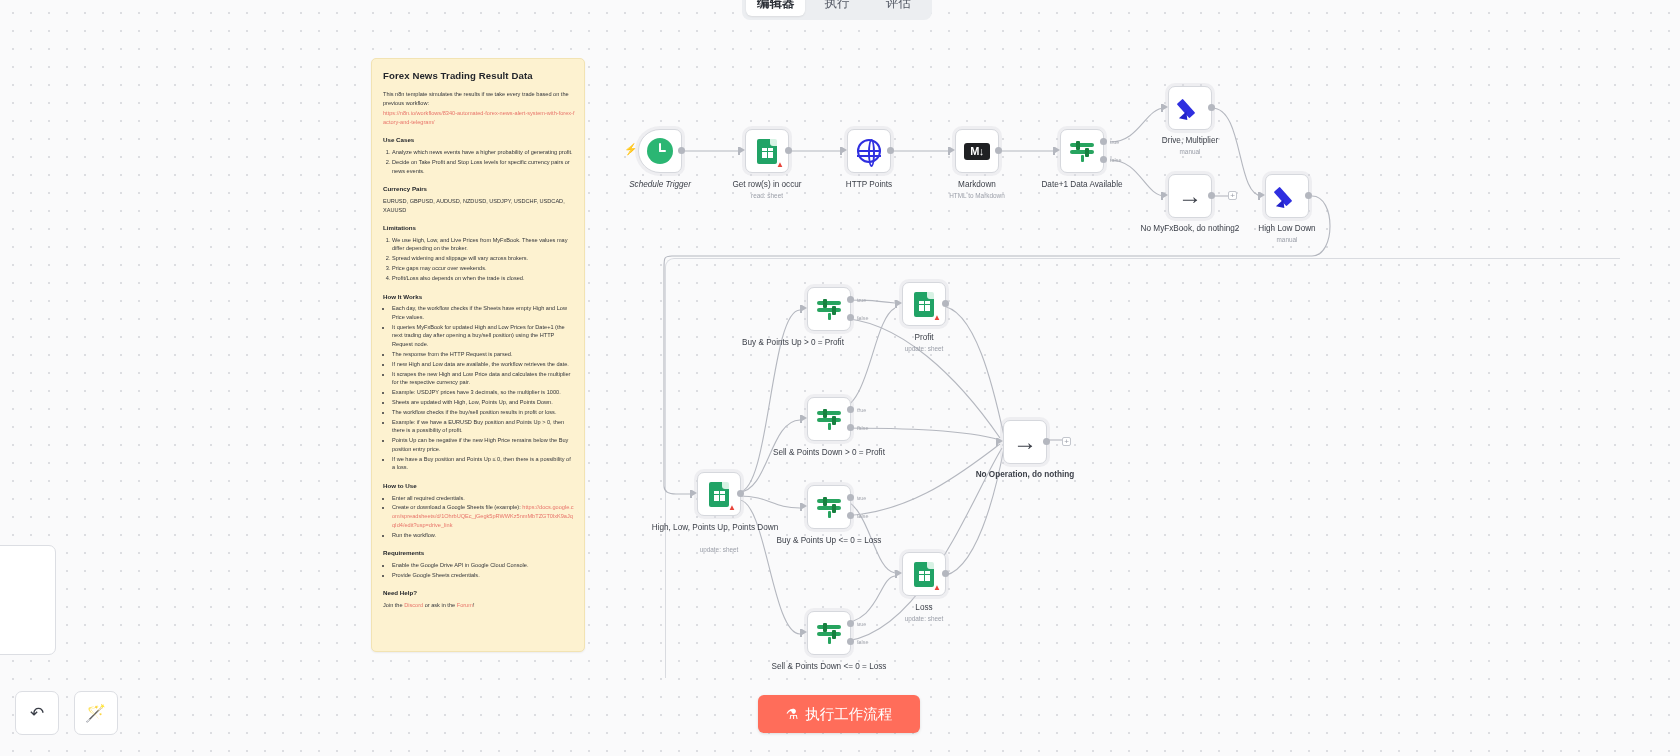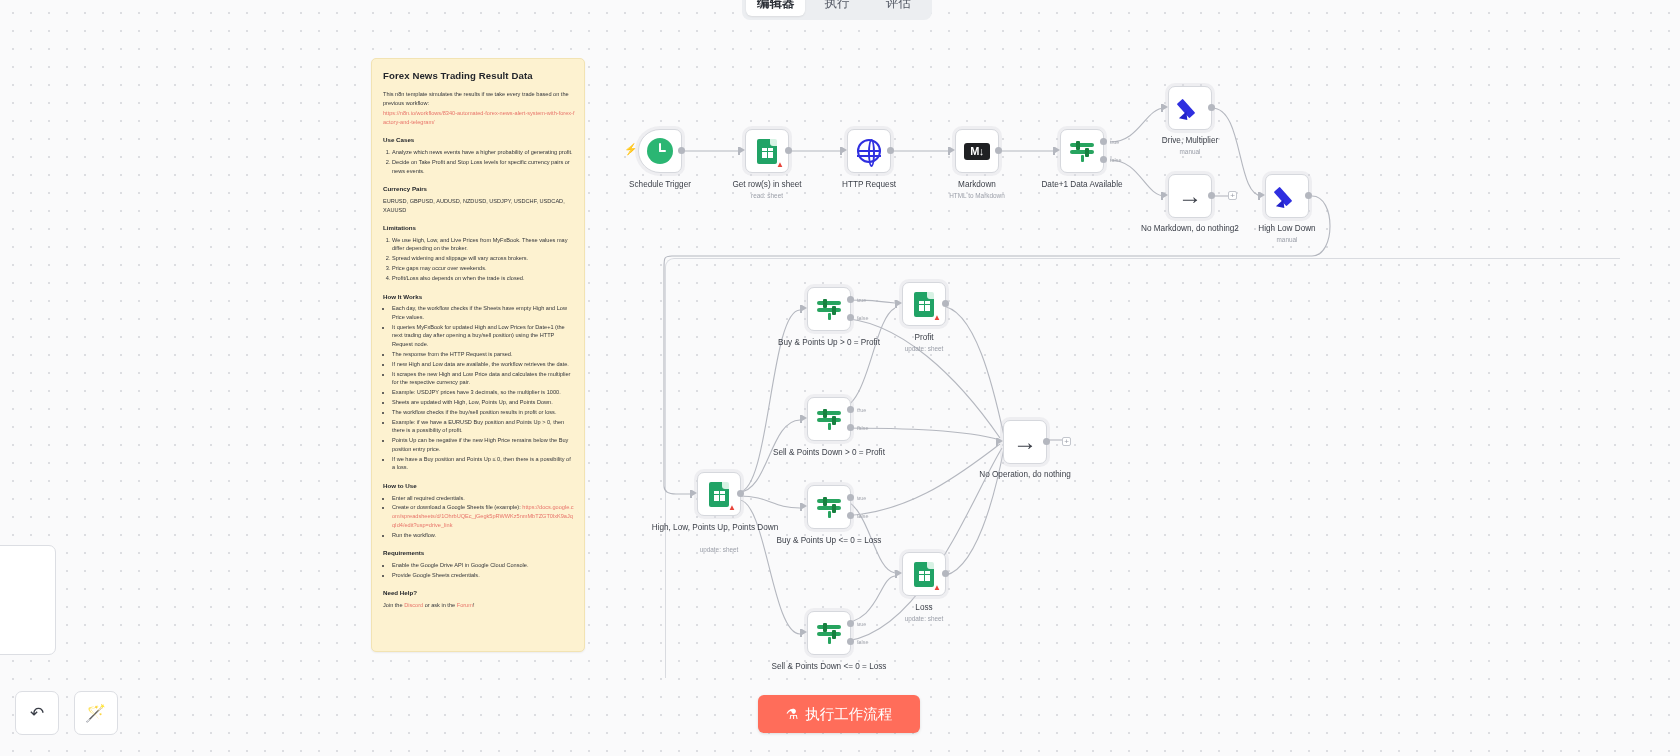--- a/index.html
+++ b/index.html
@@ -332,43 +332,43 @@
 
   <path d="M 1047,440 L 1062,440"></path>
 </svg>
 
 <div class="bolt" style="left:624px; top:143px;">⚡</div>
 
 <div class="node round-l" style="left:638px; top:129px;">
   <div class="ic-clock"></div>
 </div>
 <div class="port" style="left:678px; top:147px;"></div>
-<div class="nodelabel" style="left:595px; top:180px;">Schedule Trigger</div>
+<div class="nodelabel" style="left:595px; top:180px;font-style:italic;">Schedule Trigger</div>
 
 <div class="inbar" style="left:738px; top:147px;"></div>
 <div class="arrowin" style="left:740px; top:147px;"></div>
 <div class="node" style="left:745px; top:129px;">
   <div class="ic-sheet">
       <div class="body"></div>
       <div class="fold"></div>
       <div class="tbl"></div>
     </div>
   <div class="warn">▲</div>
 </div>
 <div class="port" style="left:785px; top:147px;"></div>
-<div class="nodelabel" style="left:702px; top:180px;">Get row(s) in sheet</div>
+<div class="nodelabel" style="left:702px; top:180px;">Get row(s) in occur</div>
 <div class="nodesub" style="left:702px; top:192px;">read: sheet</div>
 
 <div class="inbar" style="left:840px; top:147px;"></div>
 <div class="arrowin" style="left:842px; top:147px;"></div>
 <div class="node" style="left:847px; top:129px;">
   <div class="ic-globe"></div>
 </div>
 <div class="port" style="left:887px; top:147px;"></div>
-<div class="nodelabel" style="left:804px; top:180px;">HTTP Request</div>
+<div class="nodelabel" style="left:804px; top:180px;">HTTP Points</div>
 
 <div class="inbar" style="left:948px; top:147px;"></div>
 <div class="arrowin" style="left:950px; top:147px;"></div>
 <div class="node" style="left:955px; top:129px;">
   <div class="ic-md">M↓</div>
 </div>
 <div class="port" style="left:995px; top:147px;"></div>
 <div class="nodelabel" style="left:912px; top:180px;">Markdown</div>
 <div class="nodesub" style="left:912px; top:192px;">HTML to Markdown</div>
 
@@ -401,21 +401,21 @@
 <div class="nodelabel" style="left:1125px; top:136px;">Drive, Multiplier</div>
 <div class="nodesub" style="left:1125px; top:148px;">manual</div>
 
 <div class="inbar" style="left:1161px; top:192px;"></div>
 <div class="arrowin" style="left:1163px; top:192px;"></div>
 <div class="node" style="left:1168px; top:174px;">
   <div class="ic-arrow">→</div>
 </div>
 <div class="port" style="left:1208px; top:192px;"></div>
 <div class="plusbox" style="left:1228px; top:191px;">+</div>
-<div class="nodelabel" style="left:1125px; top:224px;">No Markdown, do nothing2</div>
+<div class="nodelabel" style="left:1125px; top:224px;">No MyFxBook, do nothing2</div>
 
 <div class="inbar" style="left:1258px; top:192px;"></div>
 <div class="arrowin" style="left:1260px; top:192px;"></div>
 <div class="node" style="left:1265px; top:174px;">
   <div class="ic-pencil">
       <span class="shaft"></span>
       <span class="tip"></span>
     </div>
 </div>
 <div class="port" style="left:1305px; top:192px;"></div>
@@ -444,21 +444,21 @@
       <i class="b2"></i>
       <i class="k1"></i>
       <i class="k2"></i>
       <i class="stem"></i>
     </div>
 </div>
 <div class="port" style="left:833px; top:296px; left:847px;"></div>
 <div class="portlbl" style="left:857px; top:297px;">true</div>
 <div class="port" style="left:847px; top:314px;"></div>
 <div class="portlbl" style="left:857px; top:315px;">false</div>
-<div class="nodelabel" style="left:764px; top:338px;">Buy &amp; Points Up &gt; 0 = Profit</div>
+<div class="nodelabel" style="left:728px; top:338px;">Buy &amp; Points Up &gt; 0 = Profit</div>
 
 <div class="inbar" style="left:800px; top:415px;"></div>
 <div class="arrowin" style="left:802px; top:415px;"></div>
 <div class="node" style="left:807px; top:397px;">
   <div class="ic-filter">
       <i class="b1"></i>
       <i class="b2"></i>
       <i class="k1"></i>
       <i class="k2"></i>
       <i class="stem"></i>
@@ -532,21 +532,21 @@
 <div class="nodelabel" style="left:859px; top:603px;">Loss</div>
 <div class="nodesub" style="left:859px; top:615px;">update: sheet</div>
 
 <div class="inbar" style="left:996px; top:438px;"></div>
 <div class="arrowin" style="left:998px; top:438px;"></div>
 <div class="node" style="left:1003px; top:420px;">
   <div class="ic-arrow">→</div>
 </div>
 <div class="port" style="left:1043px; top:438px;"></div>
 <div class="plusbox" style="left:1062px; top:437px;">+</div>
-<div class="nodelabel" style="left:960px; top:470px;">No Operation, do nothing</div>
+<div class="nodelabel" style="left:960px; top:470px;font-weight:bold;">No Operation, do nothing</div>
 
 <button id="execbtn">
   <span class="flask">⚗</span>
   <span>执行工作流程</span>
 </button>
 
 <div id="leftpanel"></div>
 <div class="ctrlbtn" style="left:15px; top:691px;">
   <span>↶</span>
 </div>

